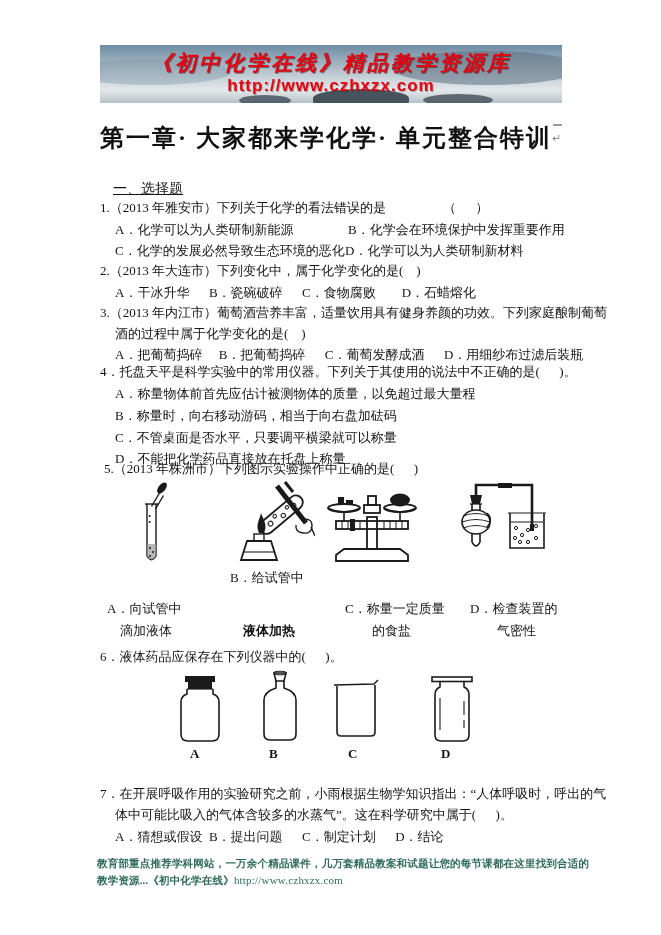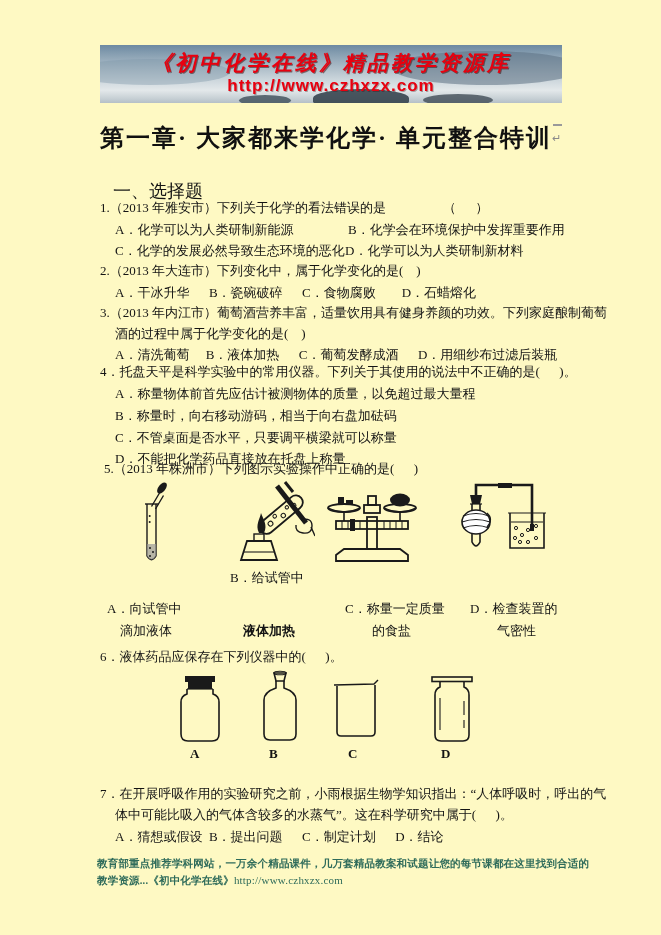--- a/index.html
+++ b/index.html
@@ -1,22 +1,22 @@
 <!DOCTYPE html>
 <html><head>
 <meta charset="utf-8">
 <style>
   html,body{margin:0;padding:0;background:#888;}
   .page{
-    position:relative;width:661px;height:935px;background:#fef9c3;
+    position:relative;width:661px;height:935px;background:#ffffff;
     margin:0 auto;overflow:hidden;
     font-family:"Liberation Serif",serif;color:#141414;
   }
   .ln{position:absolute;font-size:13px;line-height:1.3;white-space:pre;color:#141414;}
-  .sec{font-size:18px;}
+  .sec{font-size:14px;text-decoration:underline;}
   
   .banner{position:absolute;left:100px;top:45px;width:462px;height:58px;overflow:hidden;
     background:linear-gradient(180deg,#6d8aa2 0%,#8ba2b4 18%,#aebec9 40%,#ccd6dc 60%,#e3e8ea 78%,#c7d0d5 92%,#b5c0c7 100%);}
   .ridge{position:absolute;right:-20px;top:6px;width:190px;height:34px;background:#5d7183;border-radius:50%;opacity:.55;}
   .ridge2{position:absolute;left:-30px;top:14px;width:160px;height:26px;background:#7e95a7;border-radius:50%;opacity:.4;}
   .rock1{position:absolute;left:46%;bottom:-4px;width:96px;height:18px;background:#2e3c47;border-radius:50% 50% 30% 30%;opacity:.85;}
   .rock2{position:absolute;left:30%;bottom:-3px;width:52px;height:11px;background:#3d4d59;border-radius:50%;opacity:.8;}
   .rock3{position:absolute;left:70%;bottom:-3px;width:70px;height:12px;background:#37434d;border-radius:50%;opacity:.75;}
   .banner-title{position:absolute;left:0;top:4px;width:100%;text-align:center;
     font-size:21px;font-weight:bold;font-style:italic;color:#e8000f;letter-spacing:3px;
@@ -62,21 +62,21 @@
   <div class="ln" style="left:115px;top:222px;">A．化学可以为人类研制新能源</div>
   <div class="ln" style="left:348px;top:222px;">B．化学会在环境保护中发挥重要作用</div>
   <div class="ln" style="left:115px;top:243px;">C．化学的发展必然导致生态环境的恶化</div>
   <div class="ln" style="left:345px;top:243px;">D．化学可以为人类研制新材料</div>
 
   <div class="ln" style="left:100px;top:263px;">2.（2013 年大连市）下列变化中，属于化学变化的是(    )</div>
   <div class="ln" style="left:115px;top:285px;">A．干冰升华　  B．瓷碗破碎　  C．食物腐败　　D．石蜡熔化</div>
 
   <div class="ln" style="left:100px;top:305px;">3.（2013 年内江市）葡萄酒营养丰富，适量饮用具有健身养颜的功效。下列家庭酿制葡萄</div>
   <div class="ln" style="left:115px;top:326px;">酒的过程中属于化学变化的是(　)</div>
-  <div class="ln" style="left:115px;top:347px;">A．清洗葡萄　 B．液体加热　  C．葡萄发酵成酒　  D．用细纱布过滤后装瓶</div>
+  <div class="ln" style="left:115px;top:347px;">A．把葡萄捣碎　 B．把葡萄捣碎　  C．葡萄发酵成酒　  D．用细纱布过滤后装瓶</div>
 
   <div class="ln" style="left:100px;top:364px;">4．托盘天平是科学实验中的常用仪器。下列关于其使用的说法中不正确的是(      )。</div>
   <div class="ln" style="left:115px;top:408px;">B．称量时，向右移动游码，相当于向右盘加砝码</div>
   <div class="ln" style="left:115px;top:386px;">A．称量物体前首先应估计被测物体的质量，以免超过最大量程</div>
   <div class="ln" style="left:115px;top:430px;">C．不管桌面是否水平，只要调平横梁就可以称量</div>
   <div class="ln" style="left:115px;top:451px;">D．不能把化学药品直接放在托盘上称量</div>
 
   <div class="ln" style="left:104px;top:461px;">5.（2013 年株洲市）下列图示实验操作中正确的是(      )</div>
 
   <div class="fig" style="left:138px;top:482px;">

